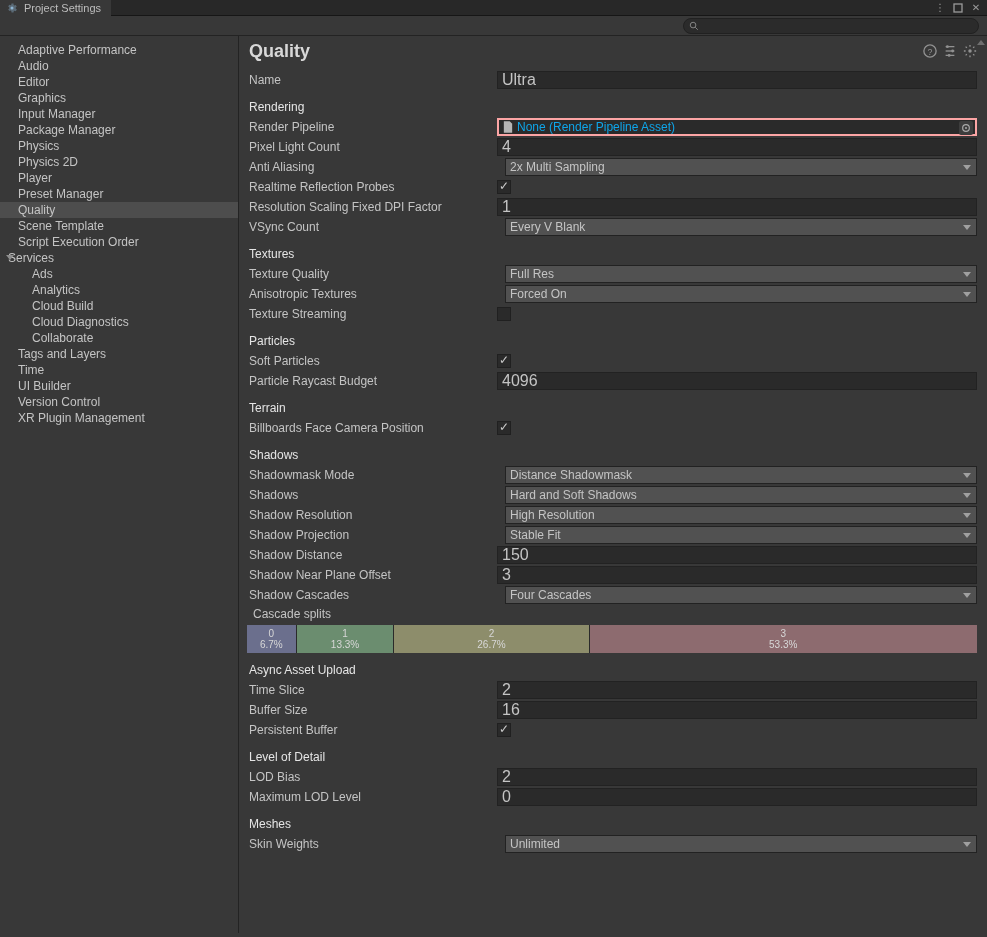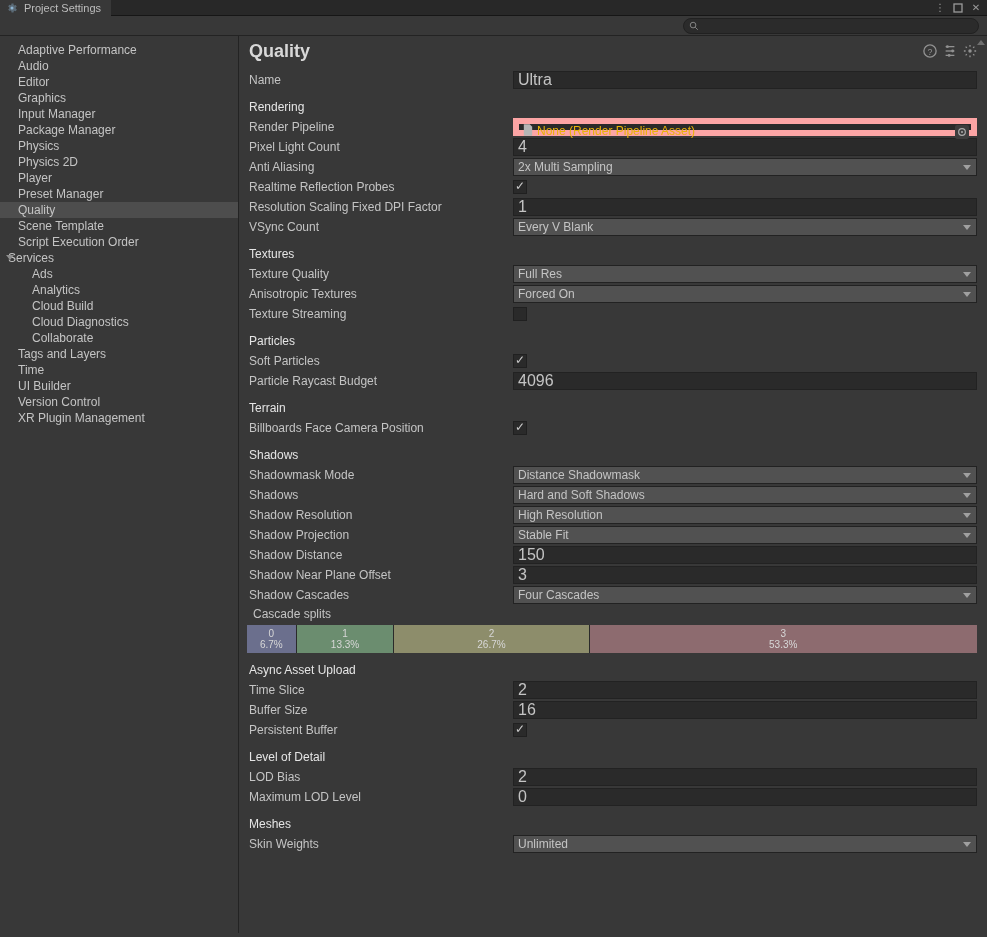--- a/index.html
+++ b/index.html
@@ -119,21 +119,21 @@
   .section-heading {
     font-weight:normal;
     color:#e5e5e5;
     margin-top:10px;
     margin-bottom:3px;
     padding-left:2px;
   }
   .row {
     display:flex; align-items:center;
     height:20px;
-    gap:16px;
+    gap:0;
   }
   .row .label {
     width:250px;
     padding-left:2px;
     color:#c4c4c4;
     white-space:nowrap;
     overflow:hidden;
   }
   .row .control {
     flex:1;
@@ -151,37 +151,38 @@
   }
   .dropdown {
     height:18px;
     background:#515151;
     border:1px solid #222;
     color:#c4c4c4;
     padding-left:4px;
     flex:1;
     display:flex; align-items:center;
     position:relative;
+    margin-left:8px;
   }
   .dropdown::after {
     content:"";
     position:absolute; right:5px; top:6px;
     width:0; height:0;
     border-left:4px solid transparent;
     border-right:4px solid transparent;
     border-top:5px solid #a0a0a0;
   }
   .objfield {
     height:18px;
     background:#2a2a2a;
-    border:6px solid #fca5a5;
-    color:#eab308;
+    border:2px solid #fca5a5;
+    color:#0ea5e9;
     padding-left:4px;
     flex:1;
-    display:flex; align-items:flex-start;
+    display:flex; align-items:center;
     gap:4px;
     position:relative;
   }
   .objfield .docicon { width:10px; height:12px; color:#a9a9a9;}
   .objfield .picker {
     position:absolute; right:2px; top:1px; width:14px; height:14px;
     background:#3d3d3d;
     border-radius:2px;
     display:flex; align-items:center; justify-content:center;
   }

